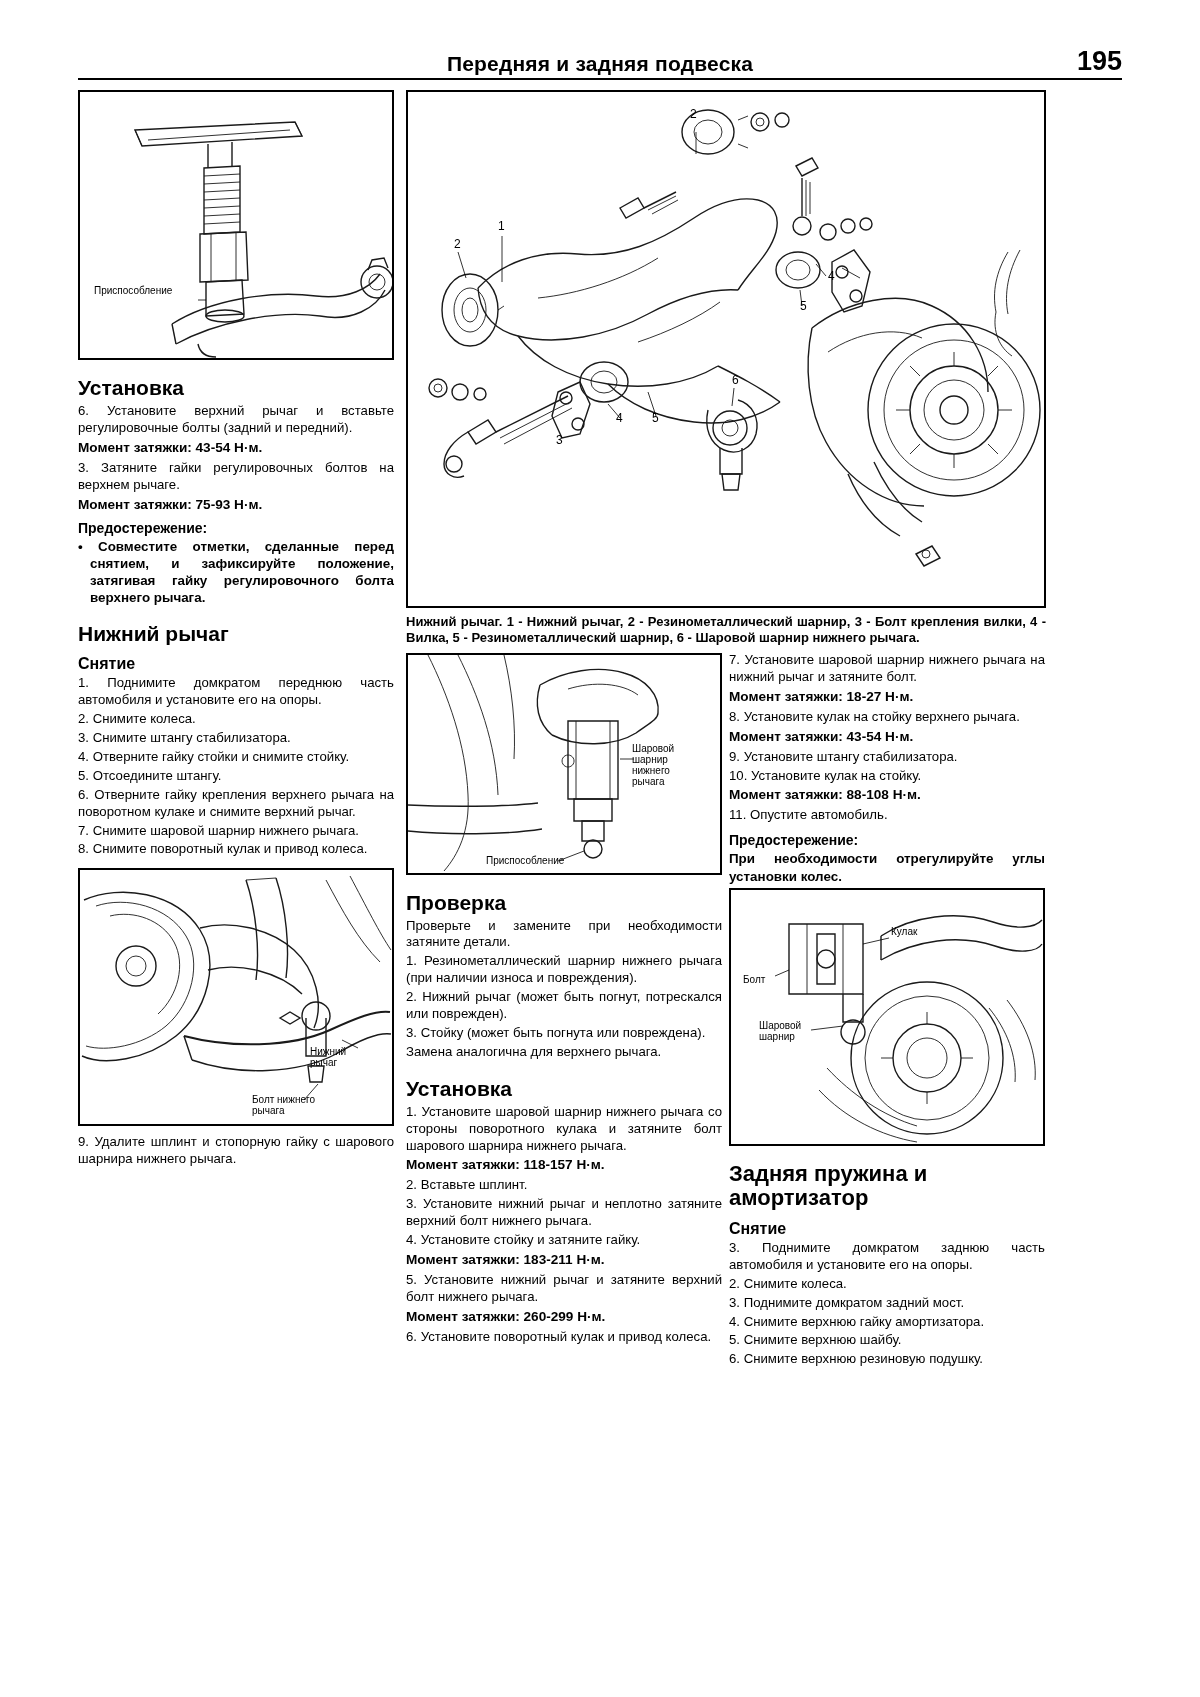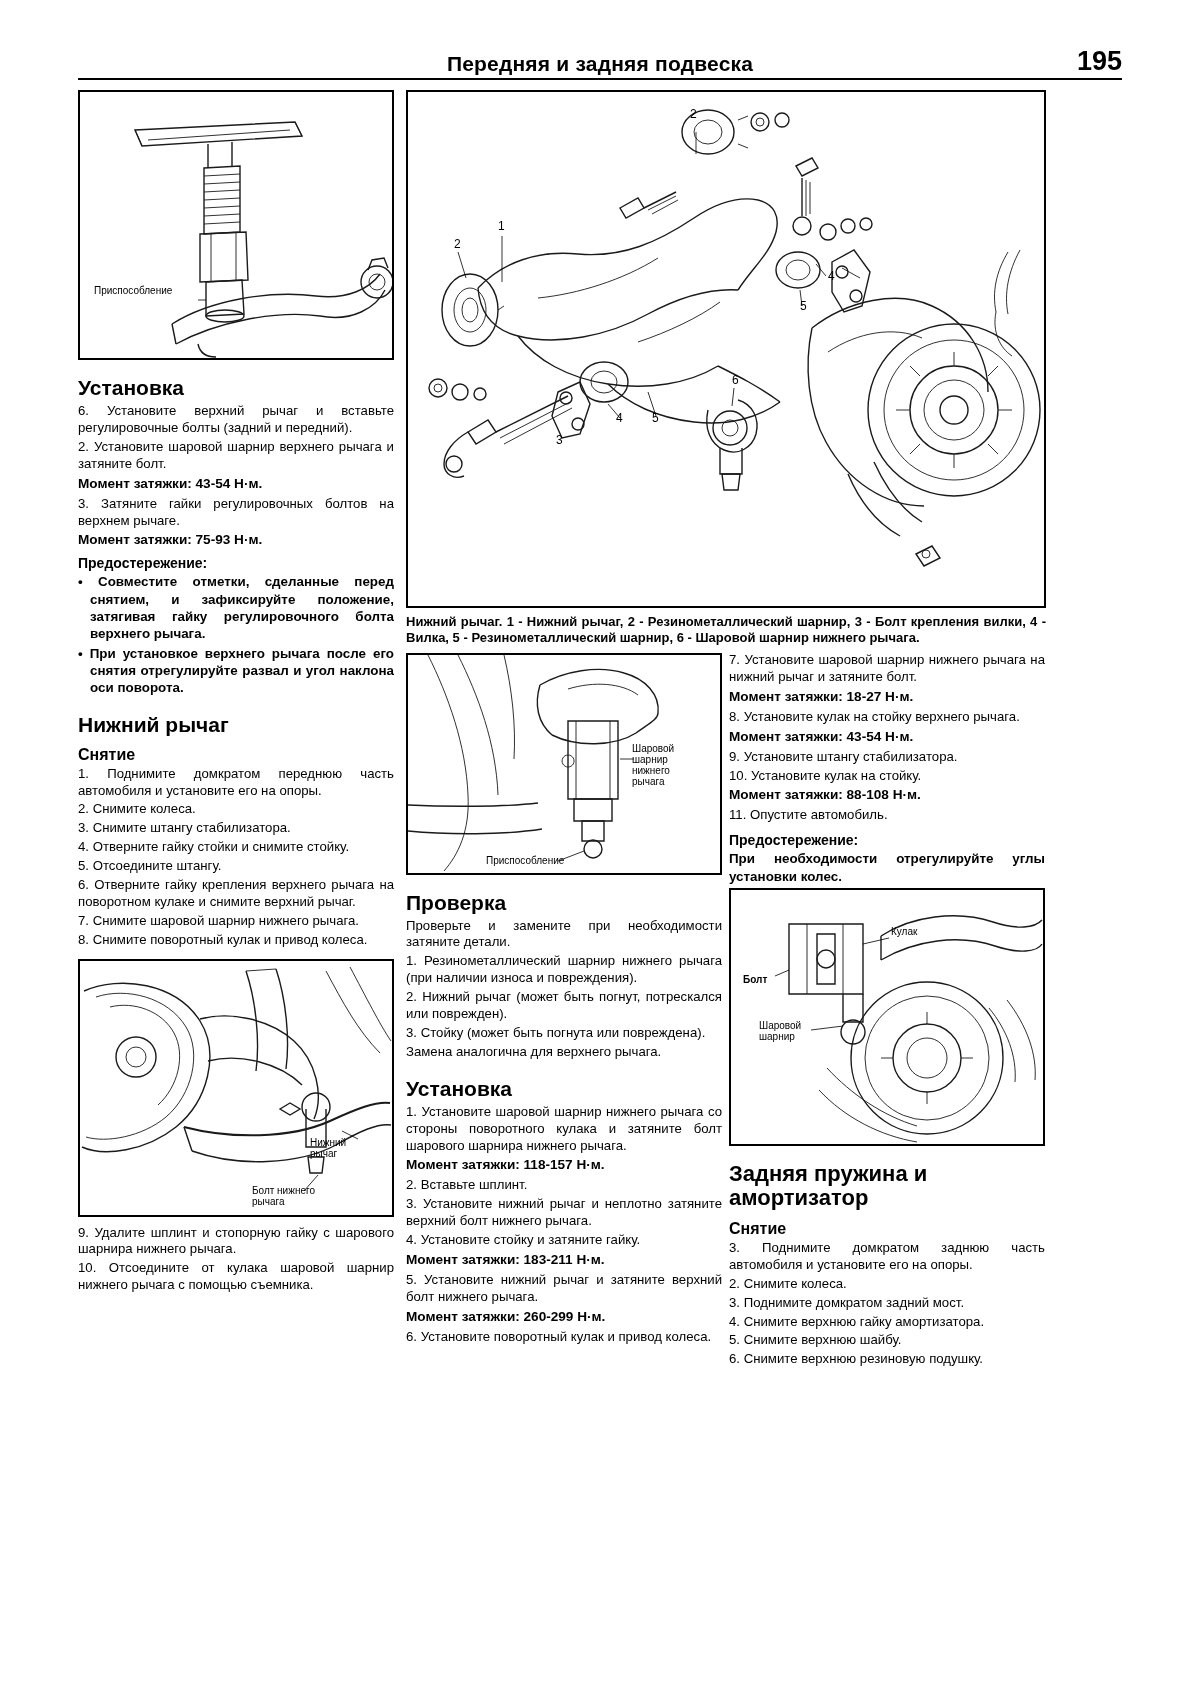--- a/index.html
+++ b/index.html
@@ -174,28 +174,26 @@
 
           <path class="ln" d="M118 252 C120 262, 128 265, 136 265"></path>
 
           <path class="lead" d="M118 208 L126 208"></path>
         </svg>
         <div class="fig-label" style="left:14px;top:193px;">Приспособление</div>
       </div>
 
       <h2 class="section">Установка</h2>
       <p class="body">6. Установите верхний рычаг и вставьте регулировочные болты (задний и передний).</p>
-      <p class="body">2. Установите шаровой шарнир верхнего рычага и затяните болт.</p>
       <p class="torque">Момент затяжки: 43-54 Н·м.</p>
       <p class="body">3. Затяните гайки регулировочных болтов на верхнем рычаге.</p>
       <p class="torque">Момент затяжки: 75-93 Н·м.</p>
 
       <p class="caution-label">Предостережение:</p>
       <p class="bold bullet">• Совместите отметки, сделанные перед снятием, и зафиксируйте положение, затягивая гайку регулировочного болта верхнего рычага.</p>
-      <p class="bold bullet">• При установкое верхнего рычага после его снятия отрегулируйте развал и угол наклона оси поворота.</p>
 
       <h2 class="section">Нижний рычаг</h2>
       <h3 class="subsection">Снятие</h3>
       <p class="body">1. Поднимите домкратом переднюю часть автомобиля и установите его на опоры.</p>
       <p class="body">2. Снимите колеса.</p>
       <p class="body">3. Снимите штангу стабилизатора.</p>
       <p class="body">4. Отверните гайку стойки и снимите стойку.</p>
       <p class="body">5. Отсоедините штангу.</p>
       <p class="body">6. Отверните гайку крепления верхнего рычага на поворотном кулаке и снимите верхний рычаг.</p>
       <p class="body">7. Снимите шаровой шарнир нижнего рычага.</p>
@@ -231,21 +229,20 @@
           <path class="ln-thin" d="M270 6 C286 36, 300 64, 311 80"></path>
 
           <path class="lead" d="M262 170 L278 178"></path>
           <path class="lead" d="M238 214 L224 230"></path>
         </svg>
         <div class="fig-label" style="left:230px;top:176px;width:54px;">Нижний рычаг</div>
         <div class="fig-label" style="left:172px;top:224px;width:84px;">Болт нижнего рычага</div>
       </div>
 
       <p class="body" style="margin-top:8px;">9. Удалите шплинт и стопорную гайку с шарового шарнира нижнего рычага.</p>
-      <p class="body">10. Отсоедините от кулака шаровой шарнир нижнего рычага с помощью съемника.</p>
     </div>
 
     <div class="col col2">
 
       <div class="figbox" style="width:640px;height:518px;">
         <svg width="636" height="514" viewBox="0 0 636 514">
 
           <path class="ln" d="M70 196 C95 170, 130 158, 170 162 C215 166, 250 150, 286 126 C310 110, 330 104, 350 108"></path>
           <path class="ln" d="M70 196 C72 222, 86 238, 110 244 C150 254, 200 244, 240 222 C270 206, 300 196, 330 198"></path>
           <path class="ln" d="M350 108 C366 112, 372 124, 368 140 C362 162, 344 176, 330 198"></path>
@@ -441,21 +438,21 @@
           <path class="ln-thin" d="M258 118 C276 140, 286 166, 284 192"></path>
           <path class="ln-thin" d="M276 110 C296 136, 306 164, 304 190"></path>
           <path class="ln-thin" d="M96 178 C120 204, 152 226, 186 236"></path>
           <path class="ln-thin" d="M88 200 C114 228, 150 246, 186 252"></path>
 
           <path class="lead" d="M132 54 L158 48"></path>
           <path class="lead" d="M58 80 L44 86"></path>
           <path class="lead" d="M112 136 L80 140"></path>
         </svg>
         <div class="fig-label" style="left:160px;top:36px;">Кулак</div>
-        <div class="fig-label" style="left:12px;top:84px;font-weight:bold;">Болт</div>
+        <div class="fig-label" style="left:12px;top:84px;">Болт</div>
         <div class="fig-label" style="left:28px;top:130px;width:58px;">Шаровой шарнир</div>
       </div>
 
       <h2 class="section" style="font-size:22px;margin-top:16px;">Задняя пружина и амортизатор</h2>
       <h3 class="subsection">Снятие</h3>
       <p class="body">3. Поднимите домкратом заднюю часть автомобиля и установите его на опоры.</p>
       <p class="body">2. Снимите колеса.</p>
       <p class="body">3. Поднимите домкратом задний мост.</p>
       <p class="body">4. Снимите верхнюю гайку амортизатора.</p>
       <p class="body">5. Снимите верхнюю шайбу.</p>

